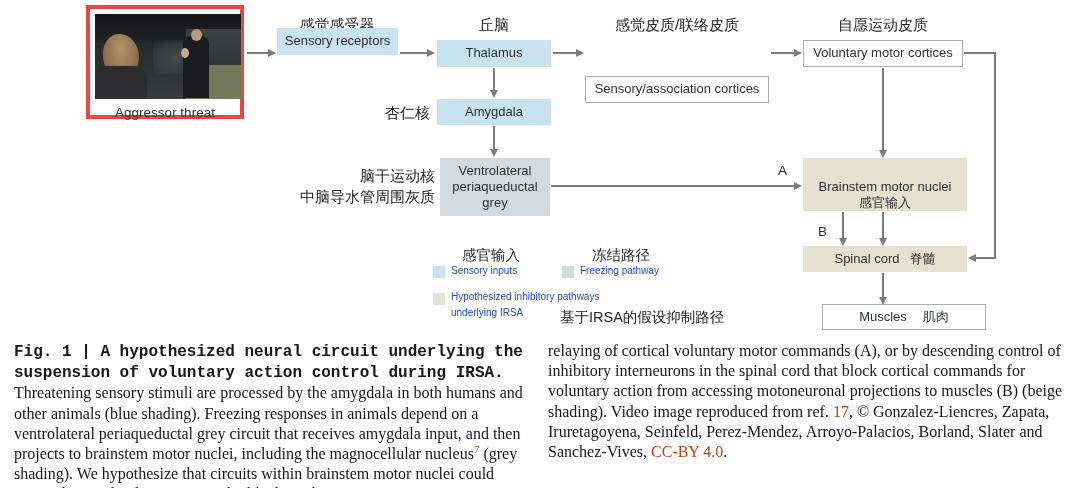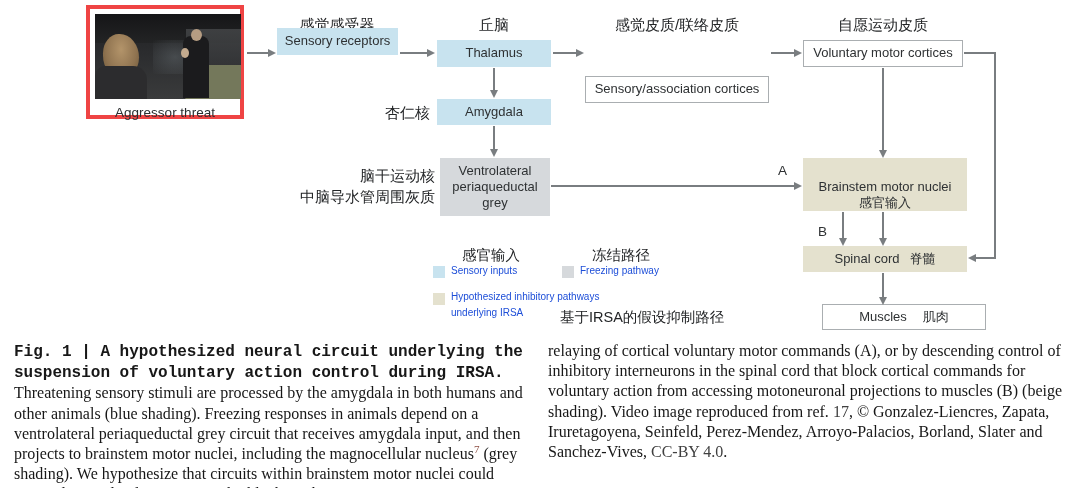--- a/index.html
+++ b/index.html
@@ -49,21 +49,21 @@
   .legend-text{position:absolute;font-size:10px;color:#1d4ed8;white-space:nowrap;}
   .legend-cn{position:absolute;font-size:14.5px;color:#232527;white-space:nowrap;}
 
   
   .caption-col{position:absolute;top:341px;font-family:"Liberation Serif","DejaVu Serif",serif;
                font-size:16px;line-height:20.2px;color:#171717;text-align:left;}
   .cap-left{left:14px;width:516px;}
   .cap-right{left:548px;width:518px;}
   .cap-bold{font-weight:bold;font-family:Liberation Mono, monospace;}
   .cap-sup{color:#8e5044;font-size:11px;vertical-align:super;line-height:0;}
-  .cap-link{color:#404040;}
+  .cap-link{color:#c2410c;}
 </style>
 </head>
 <body>
 
 <div class="canvas">
 
   <div class="photo-frame">
     <div class="photo">
       <div class="ph-ceiling"></div>
       <div class="ph-wall"></div>

